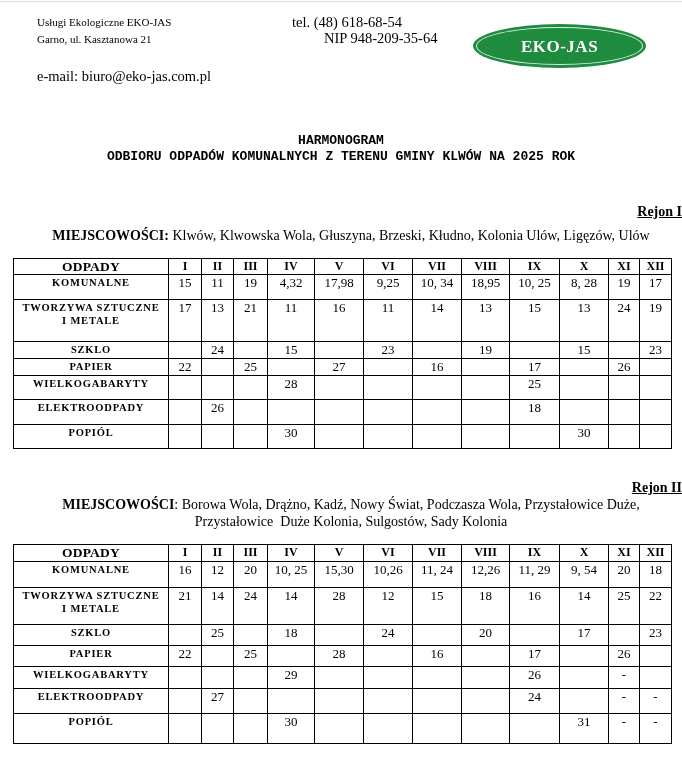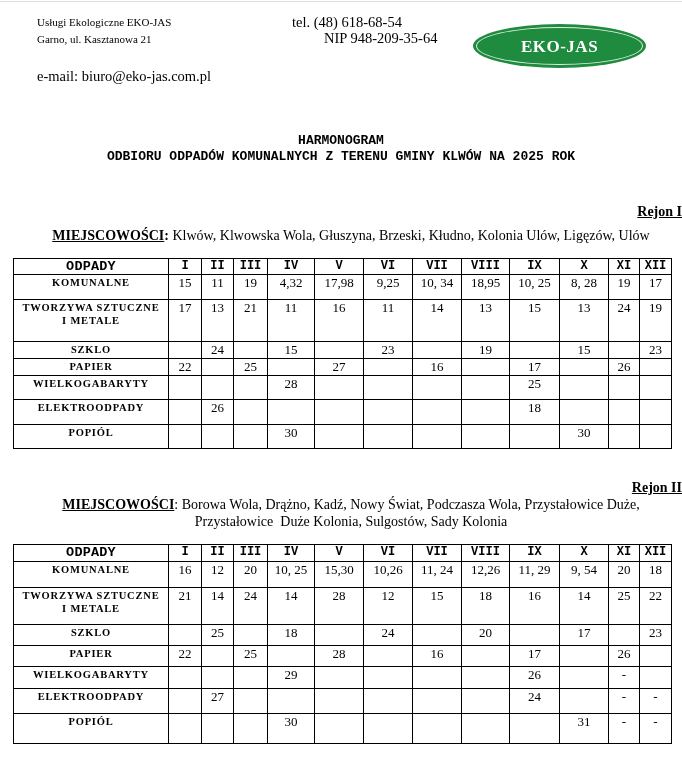--- a/index.html
+++ b/index.html
@@ -28,32 +28,32 @@
     position: relative; color: #fff; font-weight: bold; font-size: 17px;
     letter-spacing: 0.5px; line-height: 1;
   }
 
   .title { position: absolute; left: 0; width: 682px; text-align: center; font-weight: bold; font-size: 13px; line-height: 16px; font-family: Liberation Mono, monospace; }
   .title.l1 { top: 133px; }
   .title.l2 { top: 149px; }
 
   .region-name { position: absolute; left: 20px; width: 662px; text-align: right; font-weight: bold; font-size: 14px; line-height: 16px; text-decoration: underline; }
   .loc { position: absolute; left: 20px; width: 662px; text-align: center; font-size: 14px; line-height: 17px; white-space: nowrap; }
-  .loc .loc-label { font-weight: bold; text-decoration: underline; }
+  .loc .loc-label { font-weight: bold; }
   .loc .sep-bold { font-weight: bold; }
 
   table.sched {
     position: absolute; left: 13px; width: 658px;
     border-collapse: collapse; table-layout: fixed;
   }
   table.sched th, table.sched td {
     border: 1.3px solid #000; padding: 0 1px; vertical-align: top; text-align: center;
     overflow: hidden; white-space: nowrap;
   }
-  table.sched th { font-weight: bold; font-size: 12px; line-height: 15px; font-family: Liberation Mono, monospace; }
+  table.sched th { font-weight: bold; font-size: 12px; line-height: 15px; }
   table.sched th.first { font-size: 13.5px; letter-spacing: 0.2px; }
   table.sched td { font-size: 13px; line-height: 15px; padding-top: 0; }
   table.sched td.lbl {
     font-weight: bold; font-size: 10.5px; letter-spacing: 0.8px; line-height: 13px;
     white-space: pre-line; padding-top: 1px;
   }
 </style>
 </head>
 <body>
 

